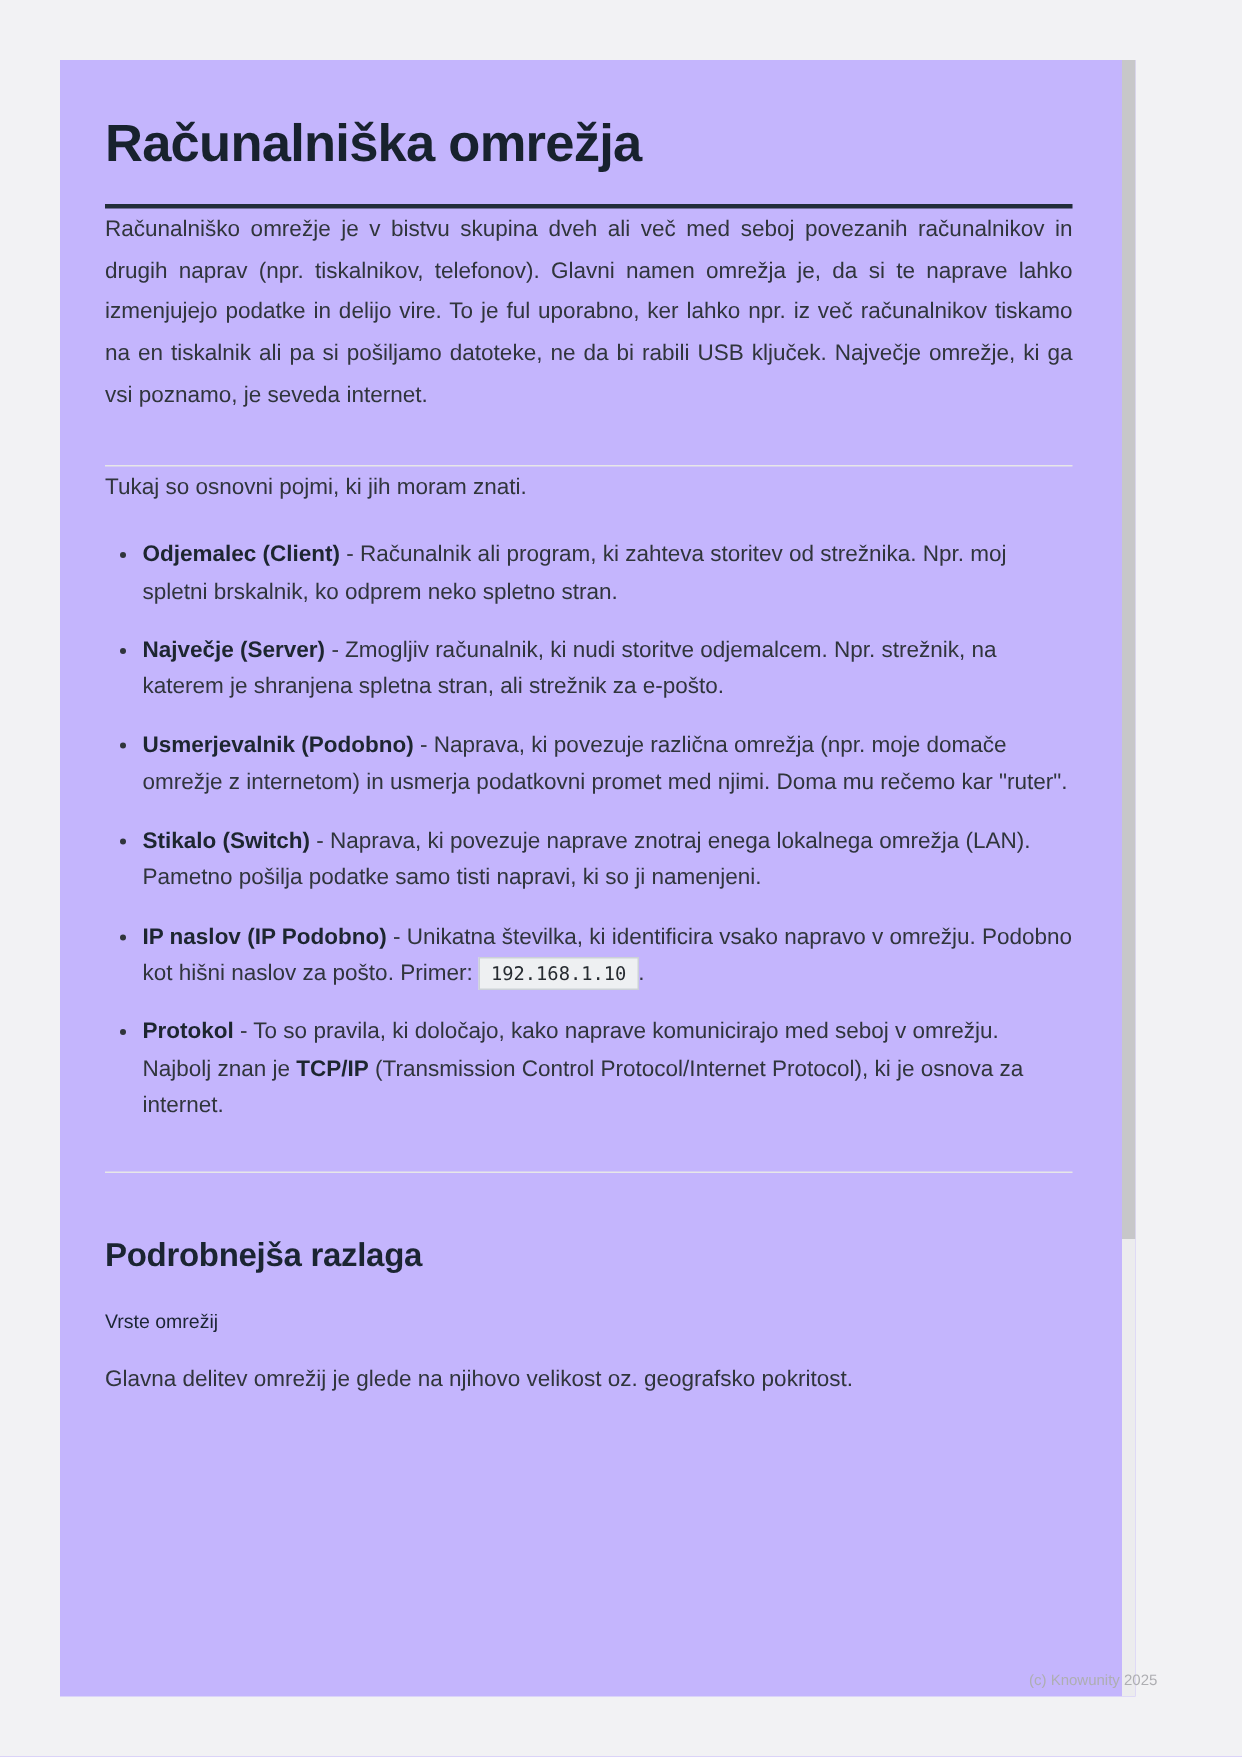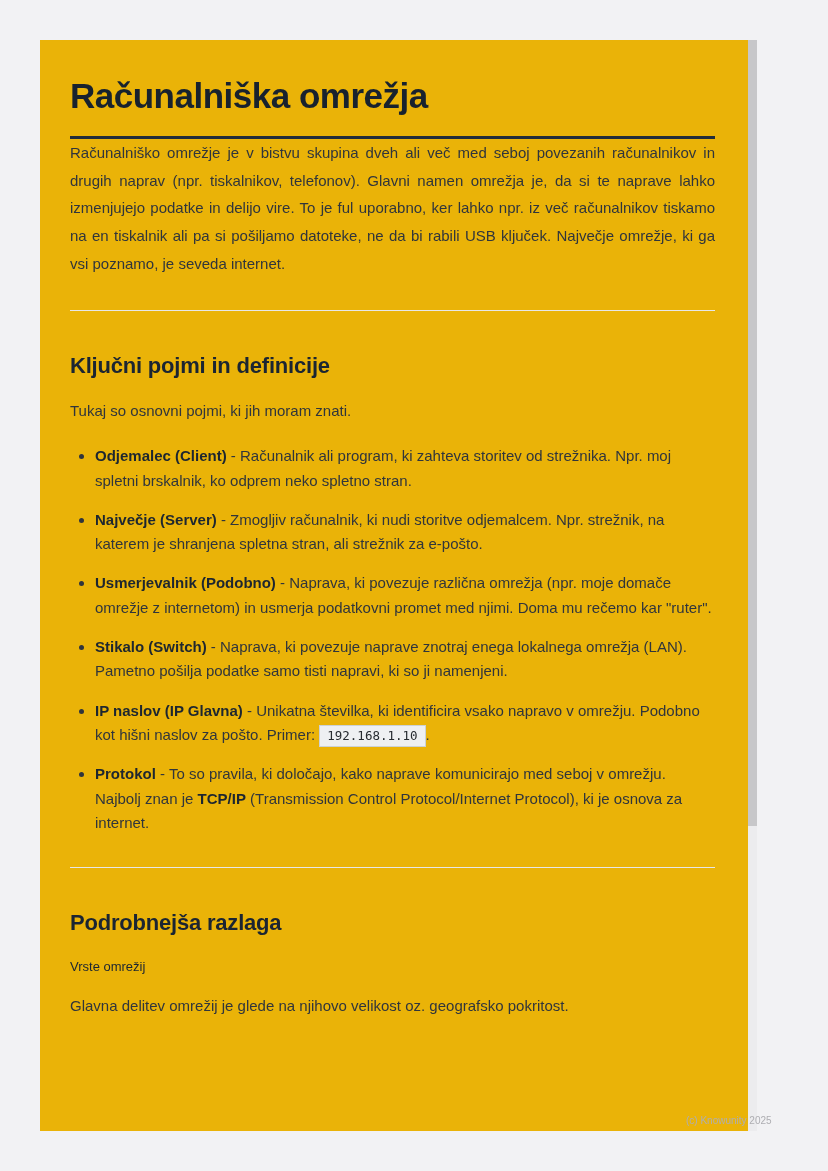--- a/index.html
+++ b/index.html
@@ -11,21 +11,21 @@
     position: relative;
     font-family: "Liberation Sans", "DejaVu Sans", sans-serif;
     -webkit-font-smoothing: antialiased;
   }
   .page {
     position: absolute;
     left: 40px;
     top: 40px;
     width: 717px;
     height: 1091px;
-    background: #eab308;
+    background: #c4b5fd;
     overflow: hidden;
   }
   .content {
     padding: 34px 42px 0 30px;
     color: #30353c;
   }
   h1.doc-title {
     font-size: 35px;
     line-height: 1.25;
     font-weight: bold;
@@ -114,38 +114,37 @@
 
 <div class="page">
   <div class="content">
 
     <h1 class="doc-title">Računalniška omrežja</h1>
 
     <p class="body-text justified">Računalniško omrežje je v bistvu skupina dveh ali več med seboj povezanih računalnikov in drugih naprav (npr. tiskalnikov, telefonov). Glavni namen omrežja je, da si te naprave lahko izmenjujejo podatke in delijo vire. To je ful uporabno, ker lahko npr. iz več računalnikov tiskamo na en tiskalnik ali pa si pošiljamo datoteke, ne da bi rabili USB ključek. Največje omrežje, ki ga vsi poznamo, je seveda internet.</p>
 
     <hr class="divider">
 
-    <h2 class="section-heading">Ključni pojmi in definicije</h2>
     <p class="body-text">Tukaj so osnovni pojmi, ki jih moram znati.</p>
 
     <ul class="term-list">
       <li>
         <strong class="term">Odjemalec (Client)</strong><span> - Računalnik ali program, ki zahteva storitev od strežnika. Npr. moj spletni brskalnik, ko odprem neko spletno stran.</span>
       </li>
       <li>
         <strong class="term">Največje (Server)</strong><span> - Zmogljiv računalnik, ki nudi storitve odjemalcem. Npr. strežnik, na katerem je shranjena spletna stran, ali strežnik za e-pošto.</span>
       </li>
       <li>
         <strong class="term">Usmerjevalnik (Podobno)</strong><span> - Naprava, ki povezuje različna omrežja (npr. moje domače omrežje z internetom) in usmerja podatkovni promet med njimi. Doma mu rečemo kar "ruter".</span>
       </li>
       <li>
         <strong class="term">Stikalo (Switch)</strong><span> - Naprava, ki povezuje naprave znotraj enega lokalnega omrežja (LAN). Pametno pošilja podatke samo tisti napravi, ki so ji namenjeni.</span>
       </li>
       <li>
-        <strong class="term">IP naslov (IP Glavna)</strong><span> - Unikatna številka, ki identificira vsako napravo v omrežju. Podobno kot hišni naslov za pošto. Primer: </span><code class="chip">192.168.1.10</code><span>.</span>
+        <strong class="term">IP naslov (IP Podobno)</strong><span> - Unikatna številka, ki identificira vsako napravo v omrežju. Podobno kot hišni naslov za pošto. Primer: </span><code class="chip">192.168.1.10</code><span>.</span>
       </li>
       <li>
         <strong class="term">Protokol</strong><span> - To so pravila, ki določajo, kako naprave komunicirajo med seboj v omrežju. Najbolj znan je </span><strong class="inline-bold">TCP/IP</strong><span> (Transmission Control Protocol/Internet Protocol), ki je osnova za internet.</span>
       </li>
     </ul>
 
     <hr class="divider">
 
     <h2 class="section-heading">Podrobnejša razlaga</h2>
     <h3 class="sub-heading">Vrste omrežij</h3>

